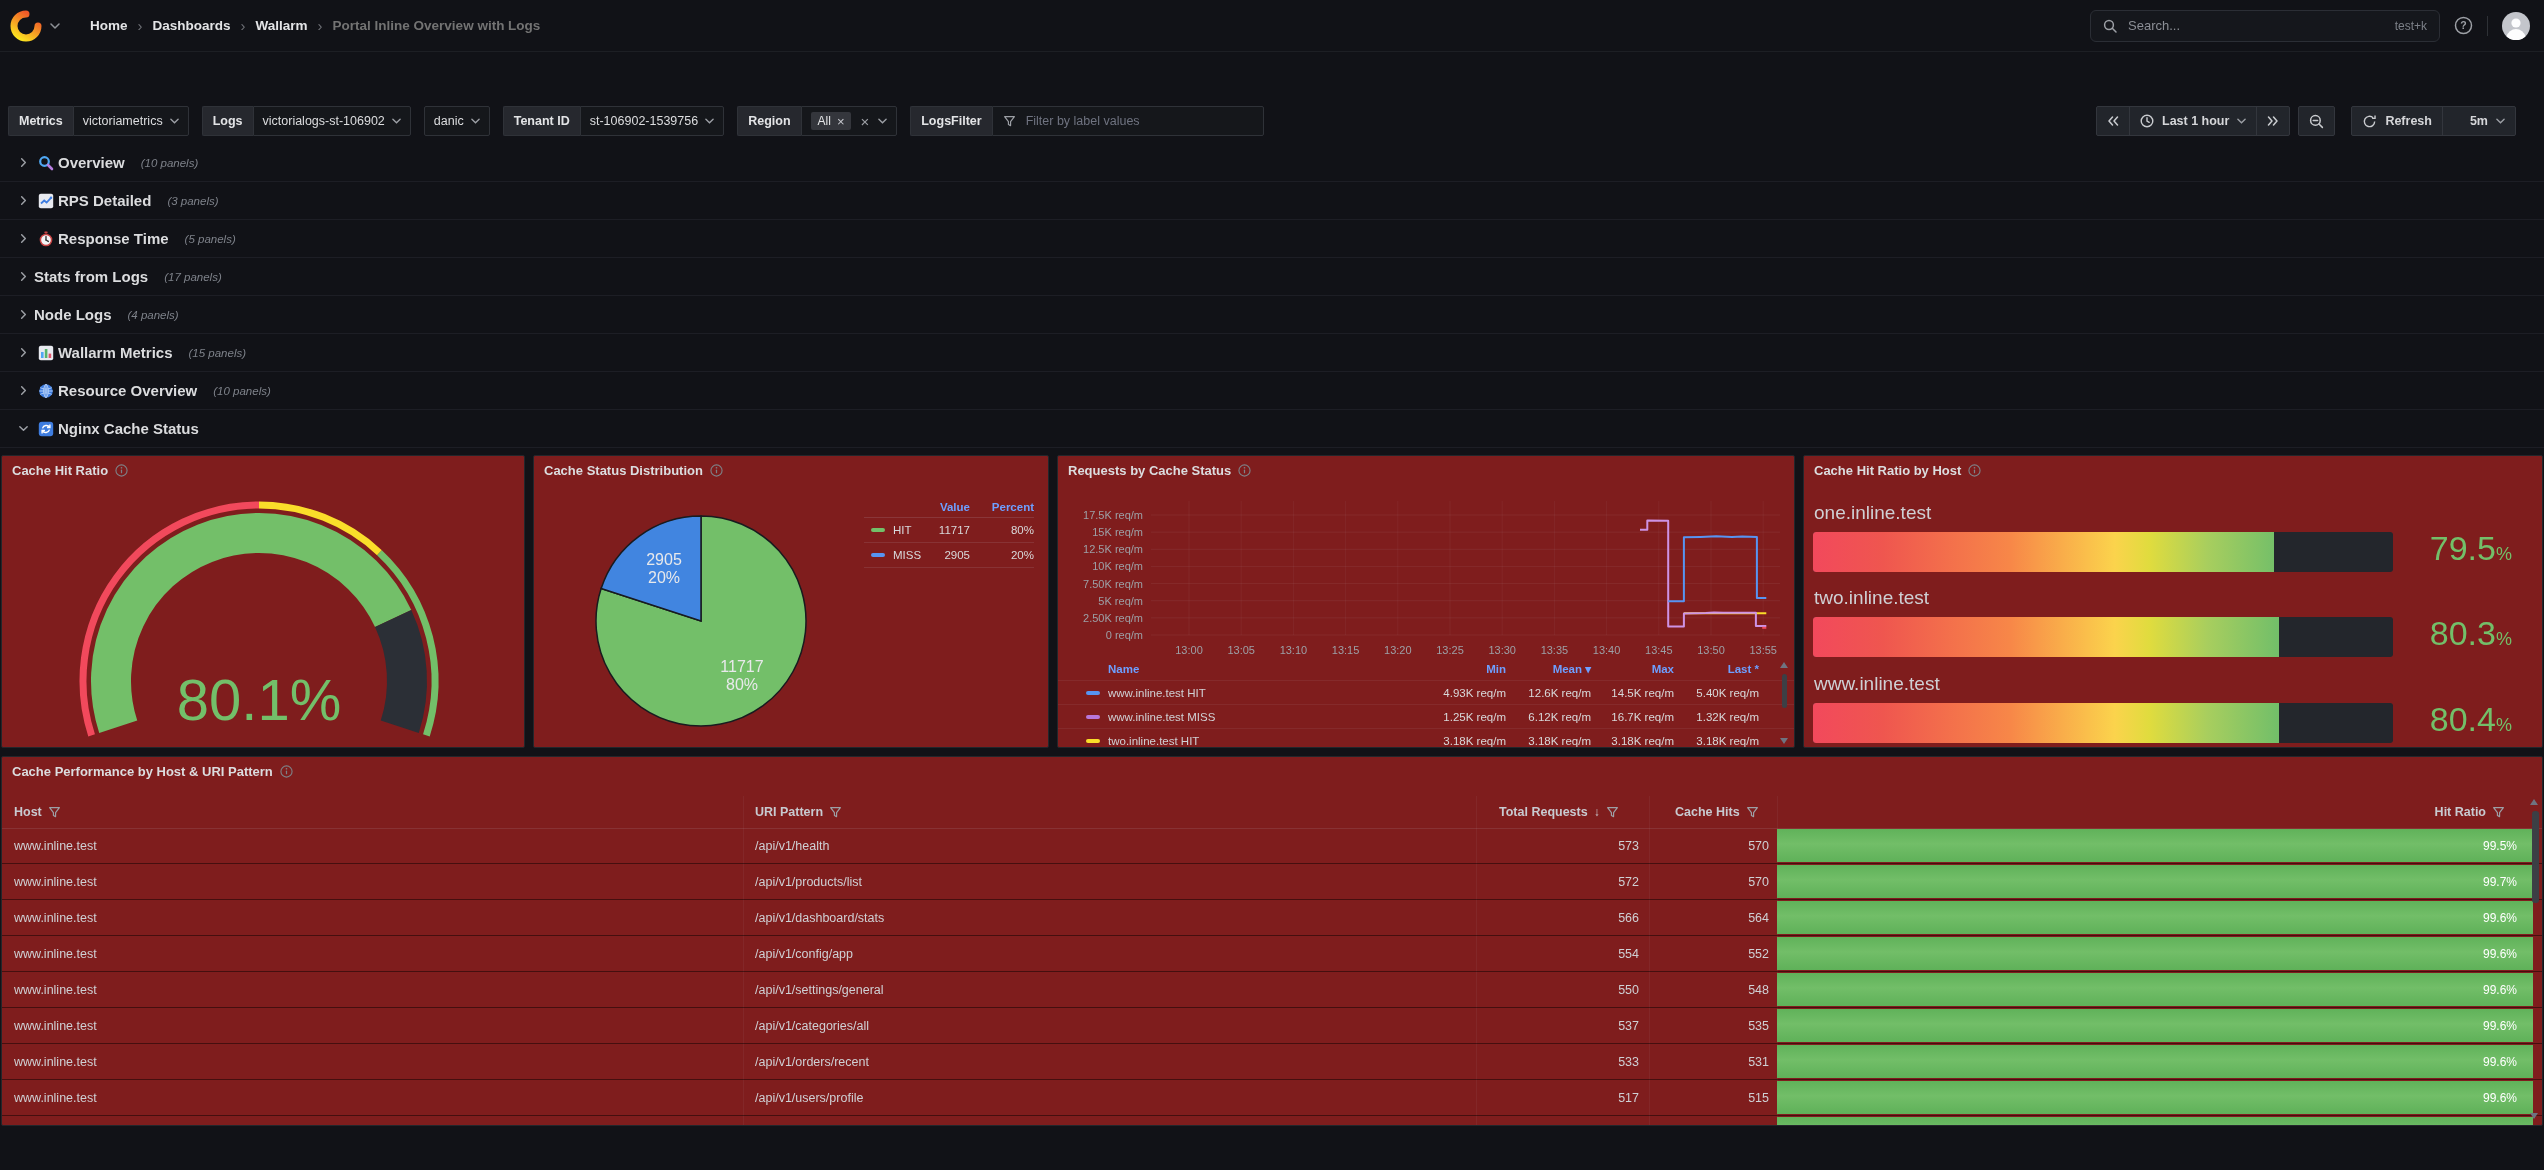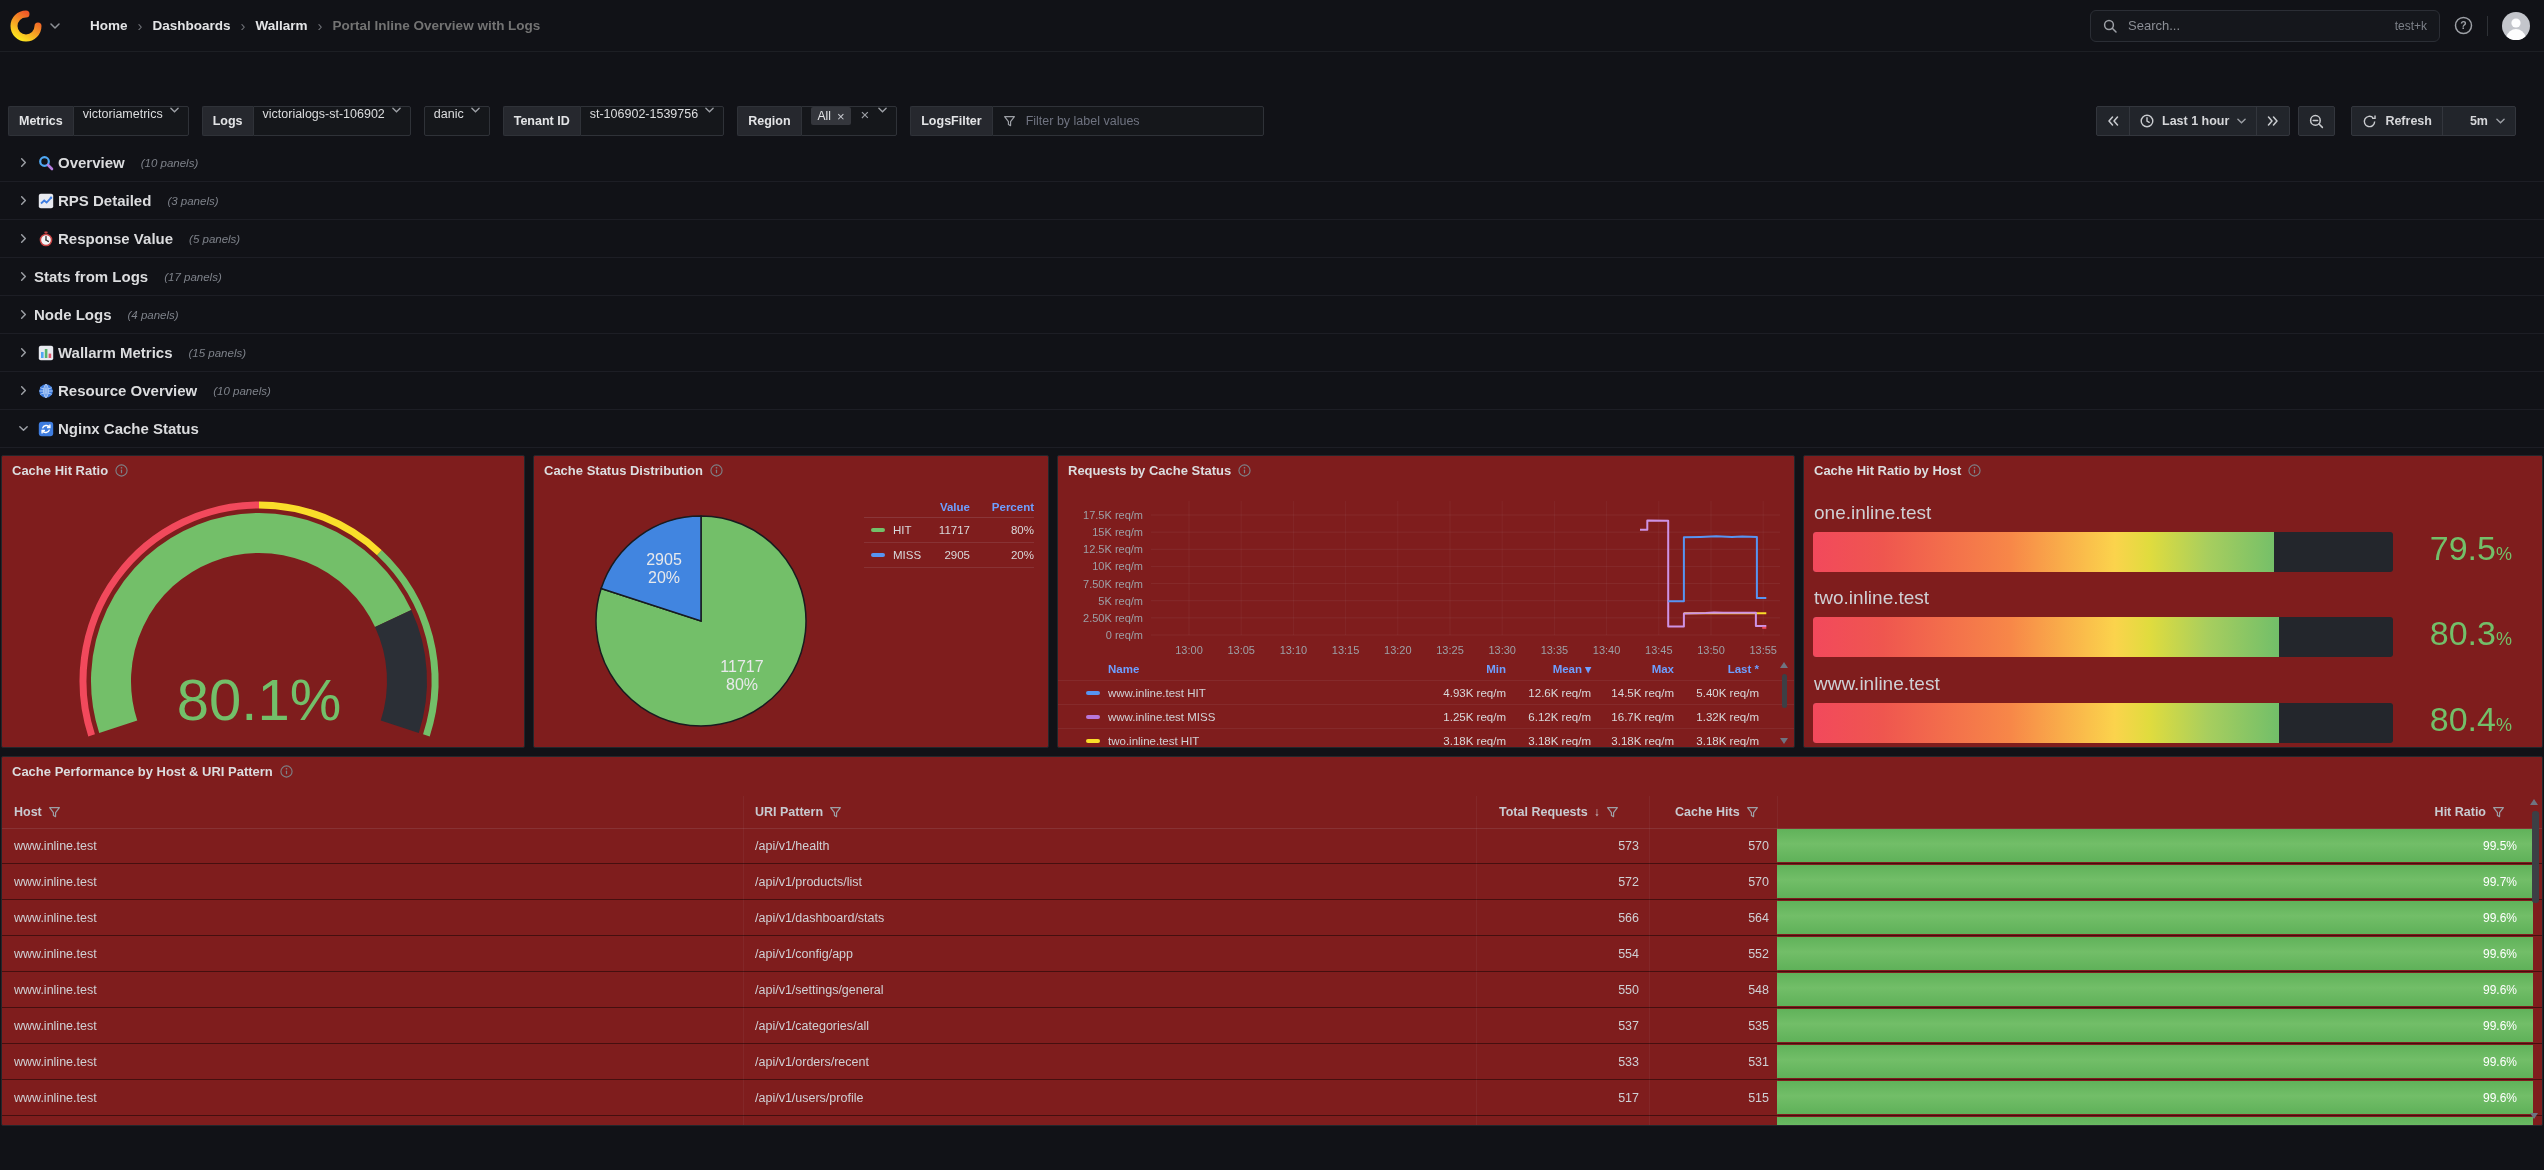--- a/index.html
+++ b/index.html
@@ -41,21 +41,21 @@
   .btn-primary { background:#3D71D9; color:#FFFFFF; font-weight:700; padding:0 12px; border-radius:4px 0 0 4px; }
   .btn-primary-caret { background:#3D71D9; color:#fff; width:24px; display:flex; align-items:center; justify-content:center;
                        border-left:1px solid rgba(255,255,255,0.25); border-radius:0 4px 4px 0; cursor:pointer; }
 
   
   .varbar { position:absolute; left:0; top:97px; width:2544px; height:48px; display:flex; align-items:center;
             padding:0 28px 0 8px; }
   .vgroup { display:flex; align-items:stretch; height:30px; margin-right:13px; }
   .vlabel { display:flex; align-items:center; padding:0 10px; background:#26282E; border:1px solid #2F3238;
             border-right:none; border-radius:2px 0 0 2px; font-size:12.5px; font-weight:700; color:#E3E4E6; }
-  .vvalue { display:flex; align-items:flex-start; gap:7px; padding:0 9px; background:#15171B; border:1px solid #2F3238;
+  .vvalue { display:flex; align-items:center; gap:7px; padding:0 9px; background:#15171B; border:1px solid #2F3238;
             border-radius:0 2px 2px 0; font-size:12.5px; color:#DCDDDF; cursor:pointer; }
   .vgroup.nolabel .vvalue { border-radius:2px; }
   .caret { color:#9DA0A6; }
   .chip { display:inline-flex; align-items:center; gap:6px; background:#34363C; border-radius:2px;
           padding:2px 7px; font-size:12px; color:#E3E4E6; }
   .chip-x { color:#C9CBD1; cursor:pointer; font-size:13px; line-height:1; }
   .vclear { color:#9DA0A6; font-size:15px; margin:0 2px; cursor:pointer; line-height:1; }
   .vinput { display:flex; align-items:center; gap:8px; width:272px; padding:0 10px; background:#15171B;
             border:1px solid #2F3238; border-radius:0 2px 2px 0; }
   .vinput input { flex:1; background:transparent; border:none; outline:none; color:#CFD0D4; font-size:12.5px; font-family:inherit; }
@@ -373,21 +373,21 @@
           </svg>
         </span>
       <span class="icon rh-icon">
           <svg width="16" height="16" viewBox="0 0 16 16">
             <rect x="6.4" y="0.4" width="3.2" height="2" rx="0.6" fill="#C94444"></rect>
             <circle cx="8" cy="9" r="5.6" fill="#F3F4F6" stroke="#C94444" stroke-width="1.5"></circle>
             <path d="M8 9V5.6" stroke="#333" stroke-width="1.4" stroke-linecap="round"></path>
             <path d="M8 9l2.3 1.4" stroke="#333" stroke-width="1.4" stroke-linecap="round"></path>
           </svg>
         </span>
-      <span class="rh-title">Response Value</span>
+      <span class="rh-title">Response Time</span>
       <span class="rh-count">(5 panels)</span>
     </div>
     <div class="rowhead">
       <span class="icon rh-chev">
           <svg width="11" height="11" viewBox="0 0 12 12">
             <path d="M4 2l4 4-4 4" fill="none" stroke="currentColor" stroke-width="1.6" stroke-linecap="round" stroke-linejoin="round"></path>
           </svg>
         </span>
 
       <span class="rh-title">Stats from Logs</span>

